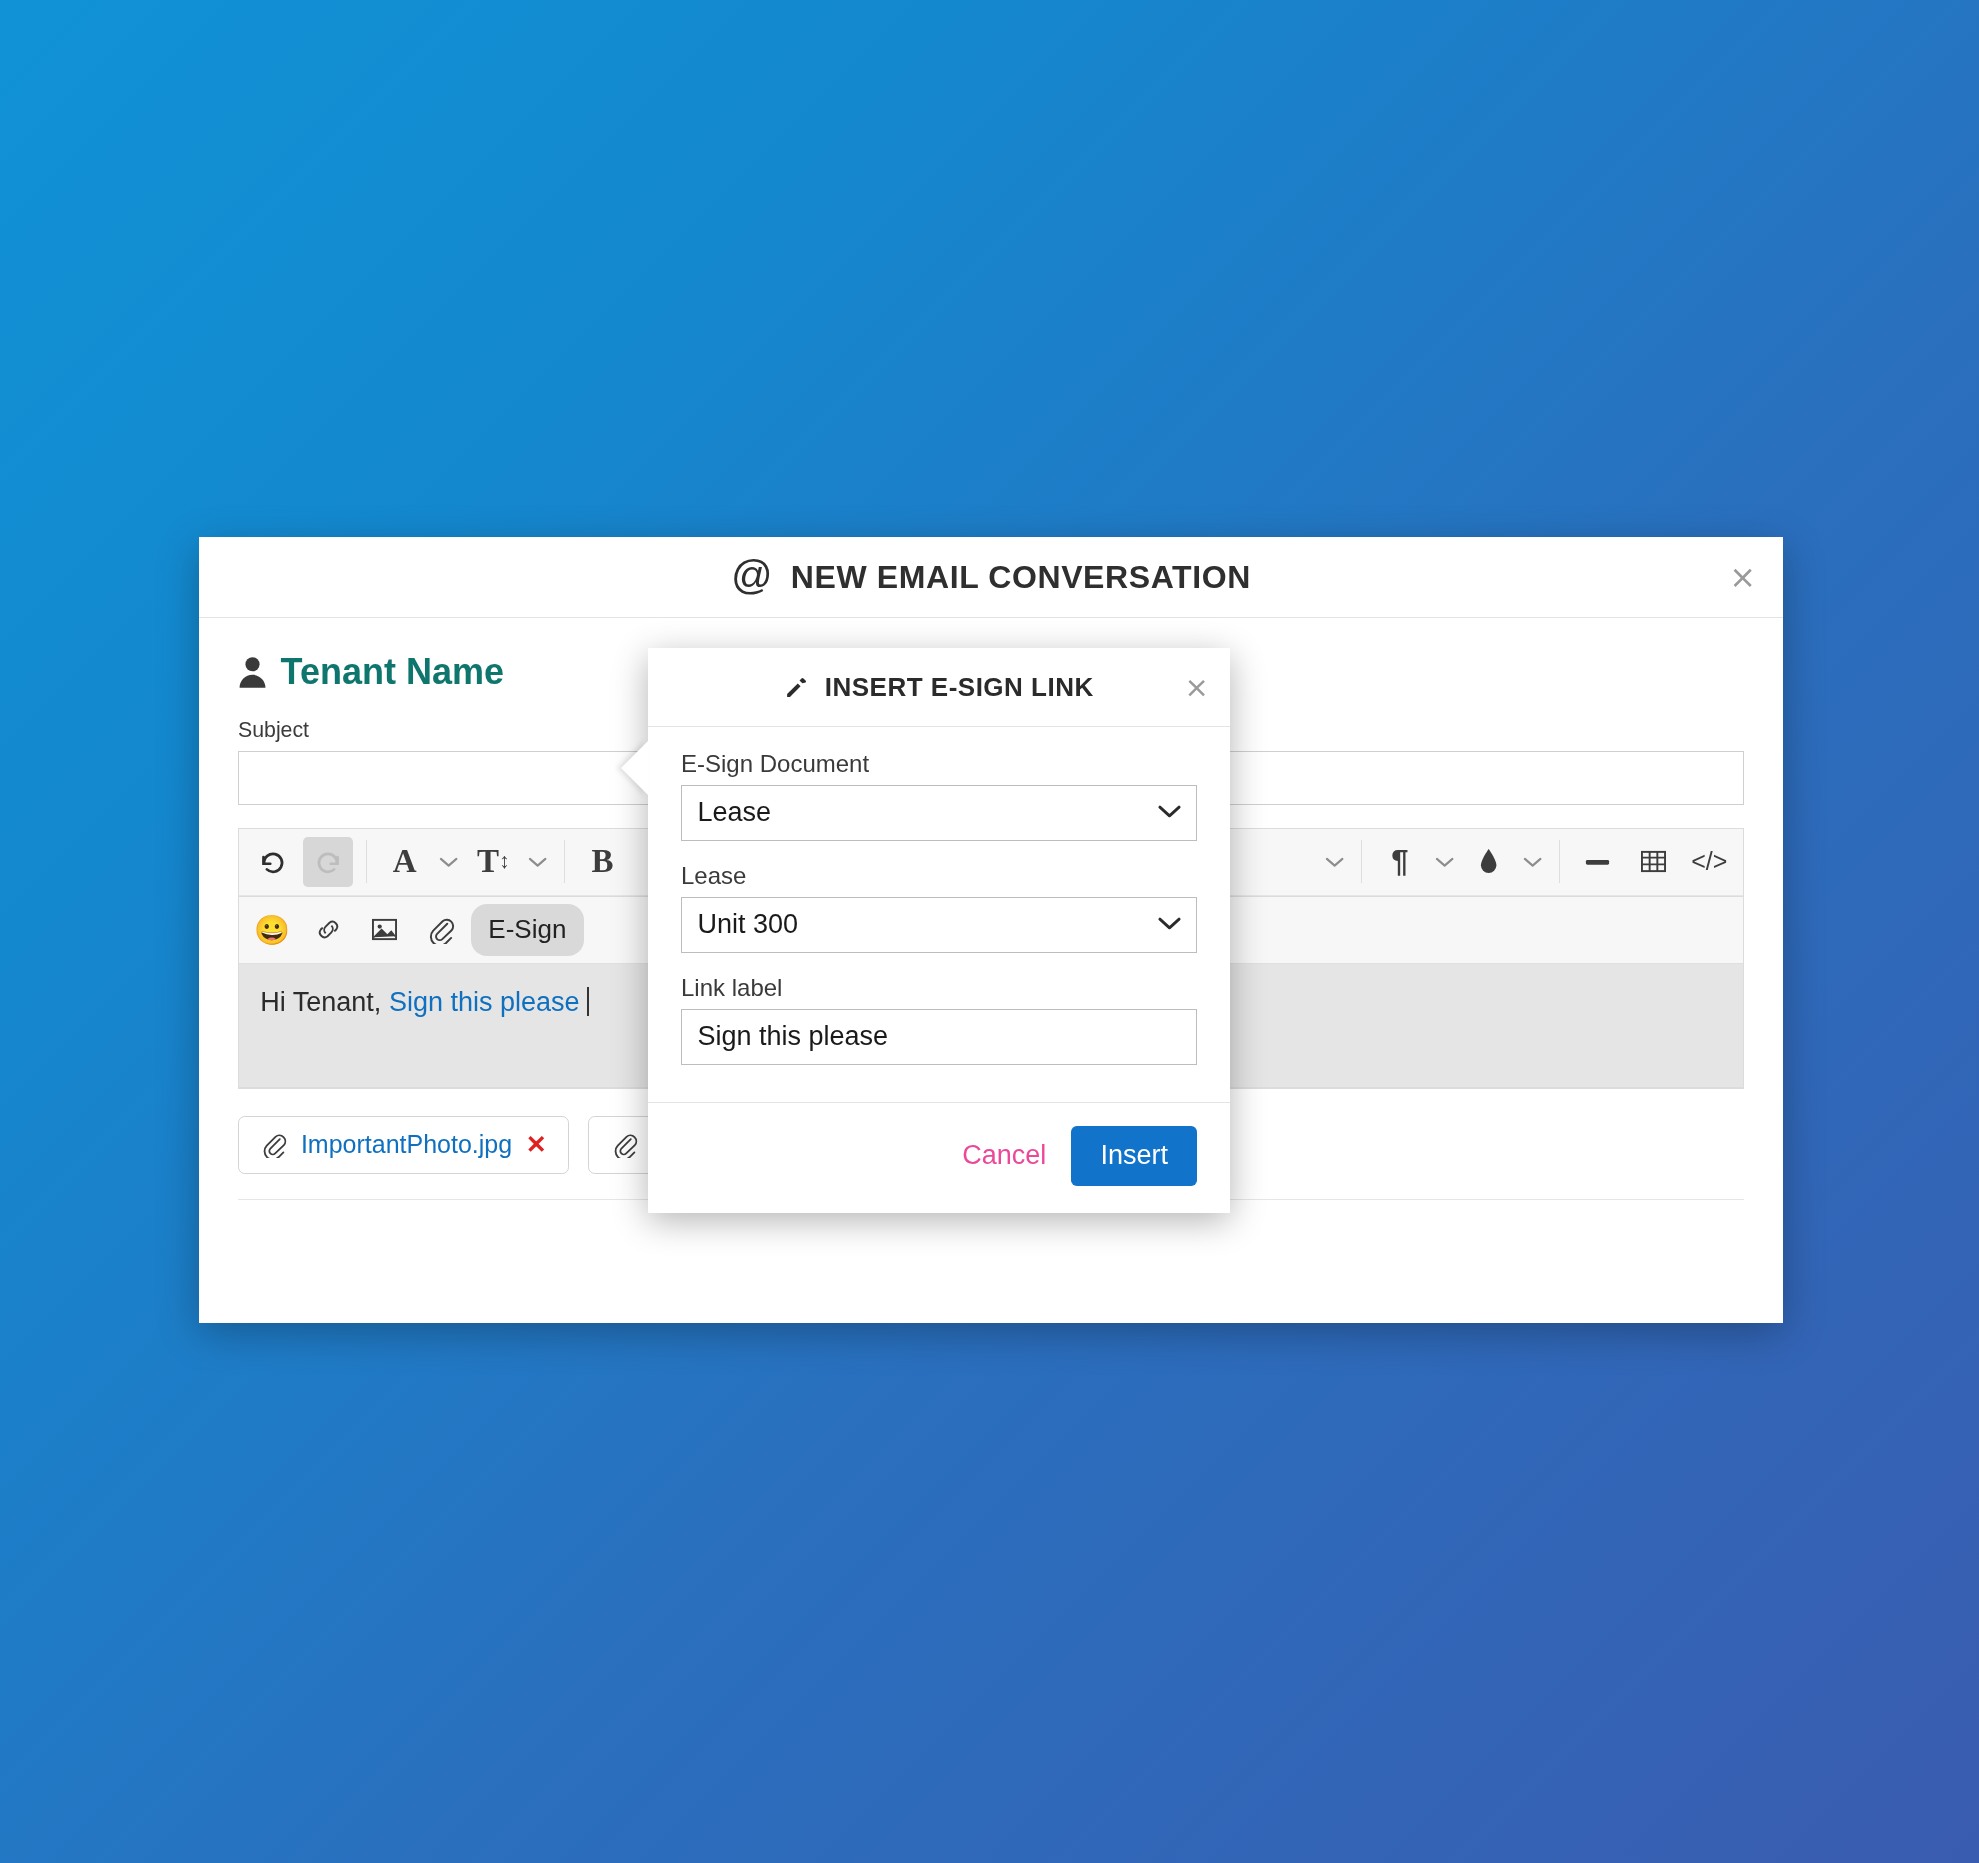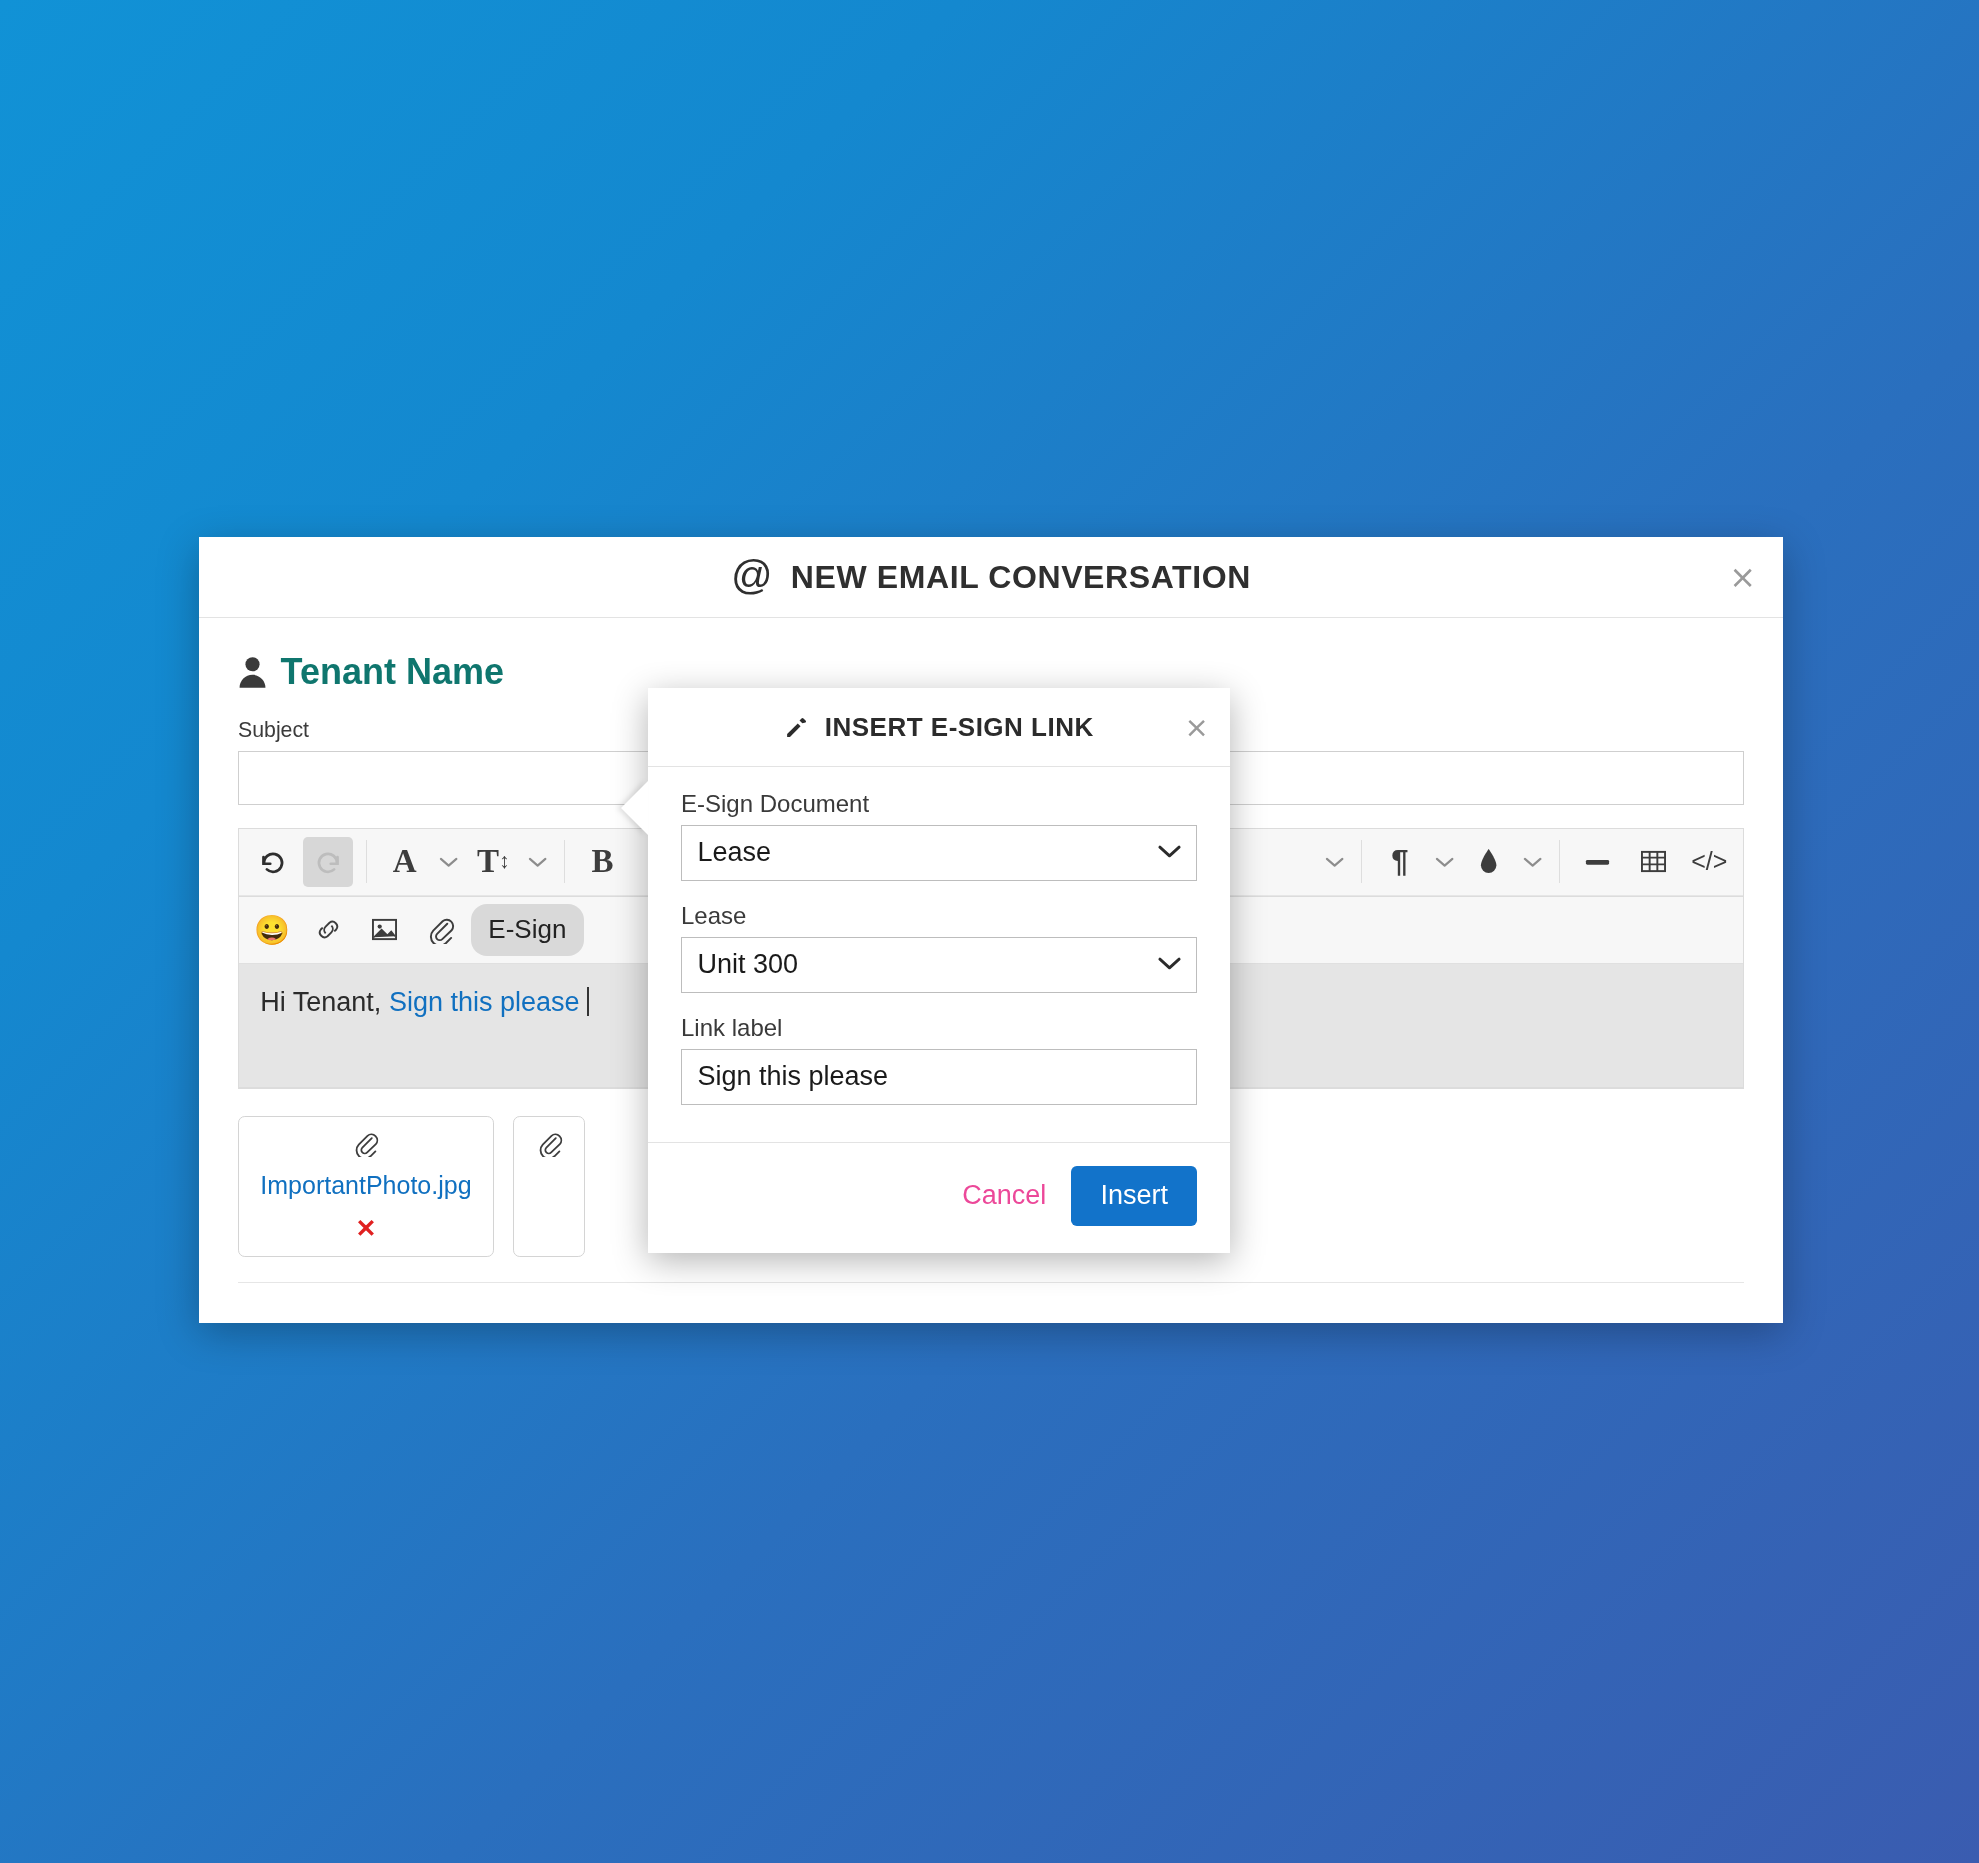--- a/index.html
+++ b/index.html
@@ -197,21 +197,20 @@
     display: flex;
     align-items: center;
     gap: 13.6px;
     border: 1px solid #d4d4d4;
     border-radius: 6.8px;
     padding: 13.6px 21.3px;
     background: #fff;
     font-size: 25px;
     cursor: pointer;
     white-space: nowrap;
-    flex-direction: column;
   }
   .attach-name { color: #1070c0; }
   .attach-x { color: #e02020; font-weight: bold; font-size: 25px; }
   .clip-icon svg { display: block; }
 
   .footer {
     display: flex;
     justify-content: flex-end;
     padding: 23px 0 0 0;
   }
@@ -223,21 +222,21 @@
     font-size: 27px;
     padding: 15.5px 33px;
     cursor: pointer;
     font-family: "Liberation Sans", sans-serif;
   }
 
   
   .esign-modal {
     position: absolute;
     left: 648px;
-    top: 688px;
+    top: 648px;
     width: 582px;
     background: #fff;
     box-shadow: 0 7.8px 33px rgba(0,0,0,0.30);
     z-index: 50;
     box-sizing: border-box;
   }
   .esign-modal::before {
     content: "";
     position: absolute;
     left: -27px;

